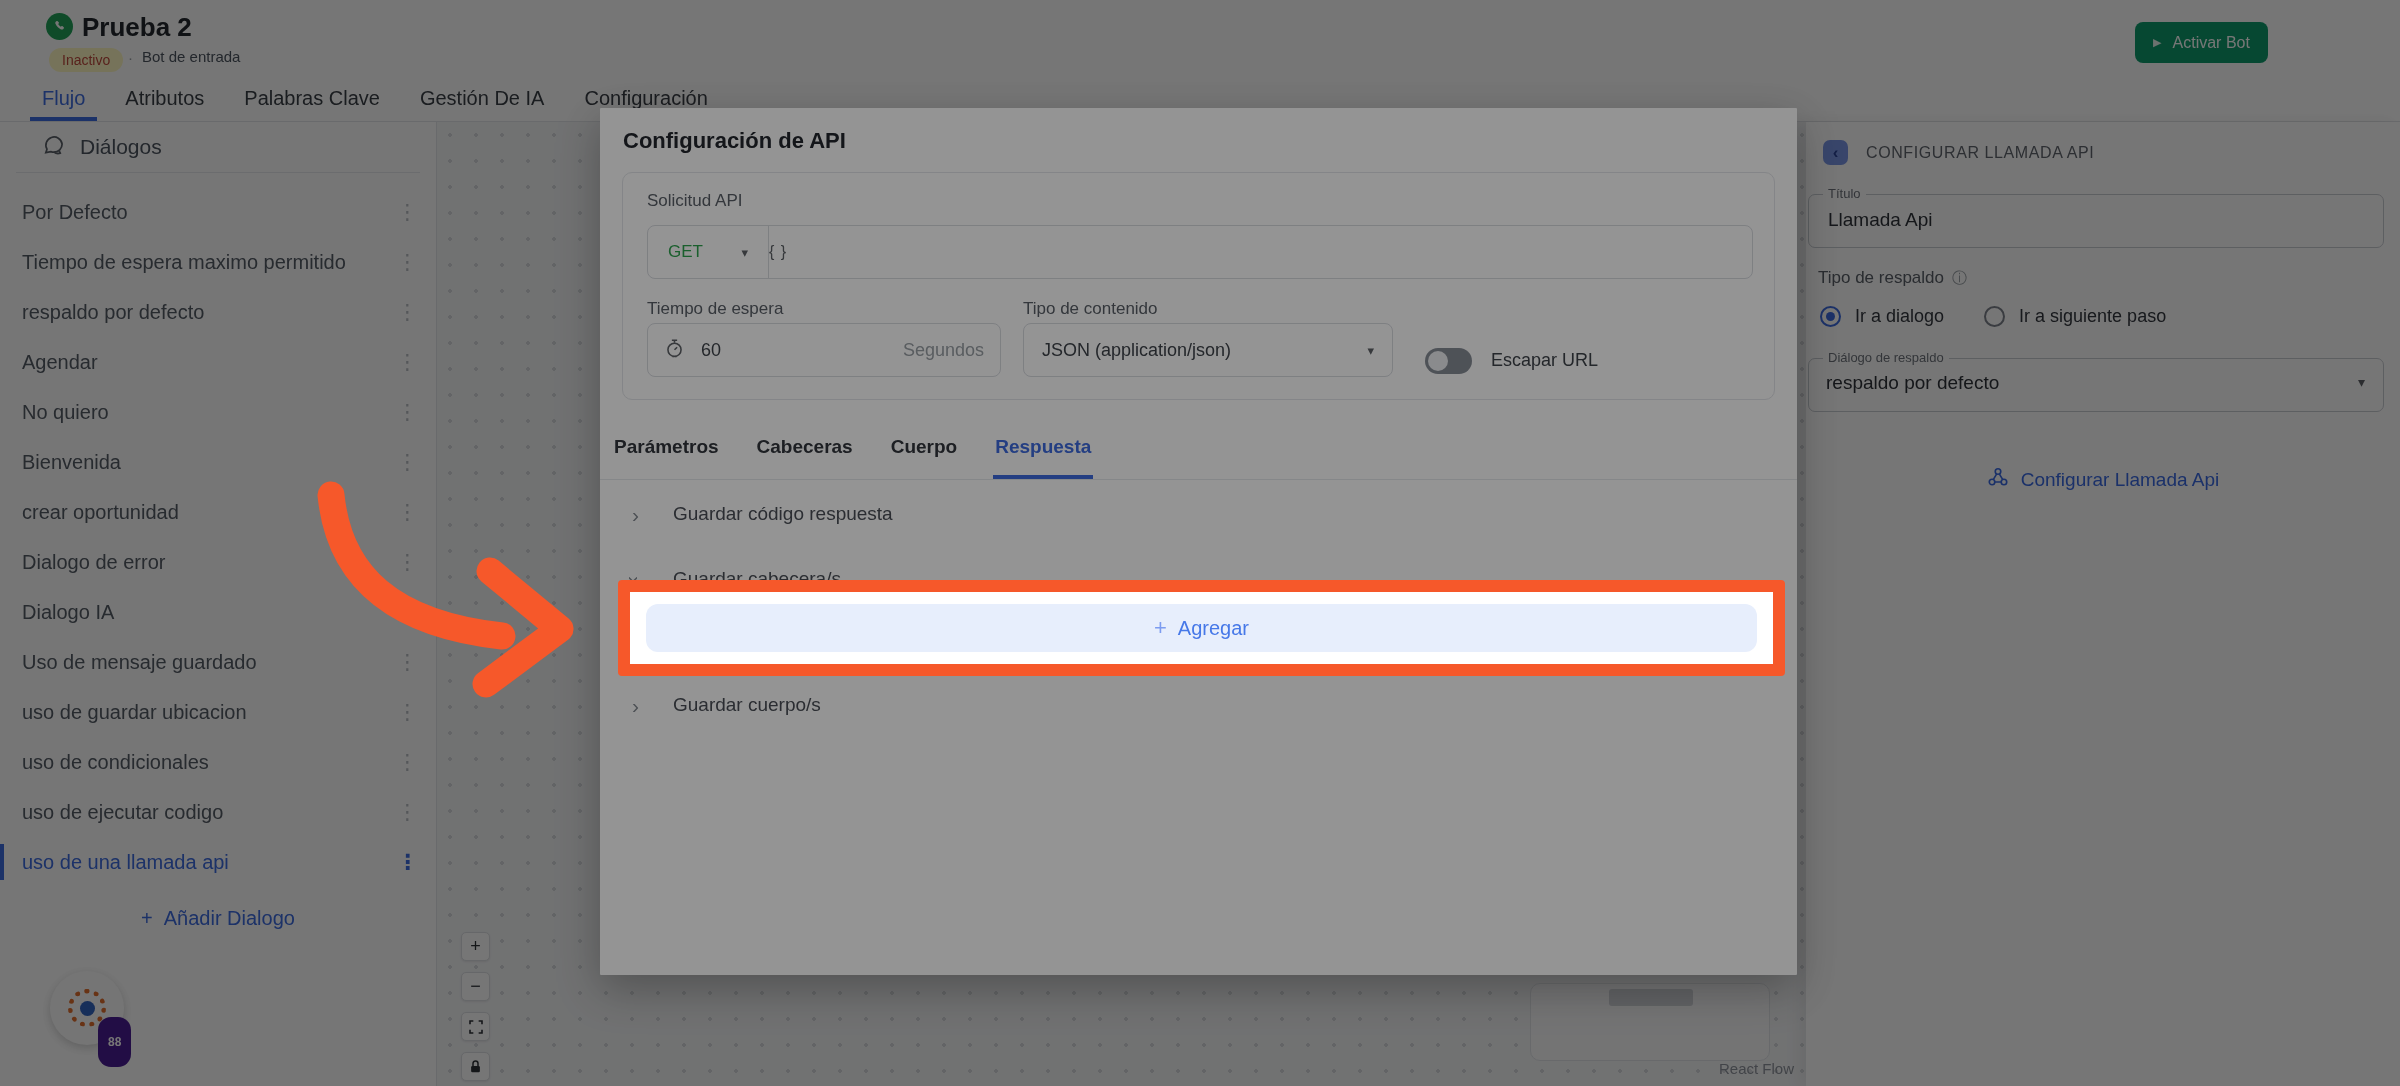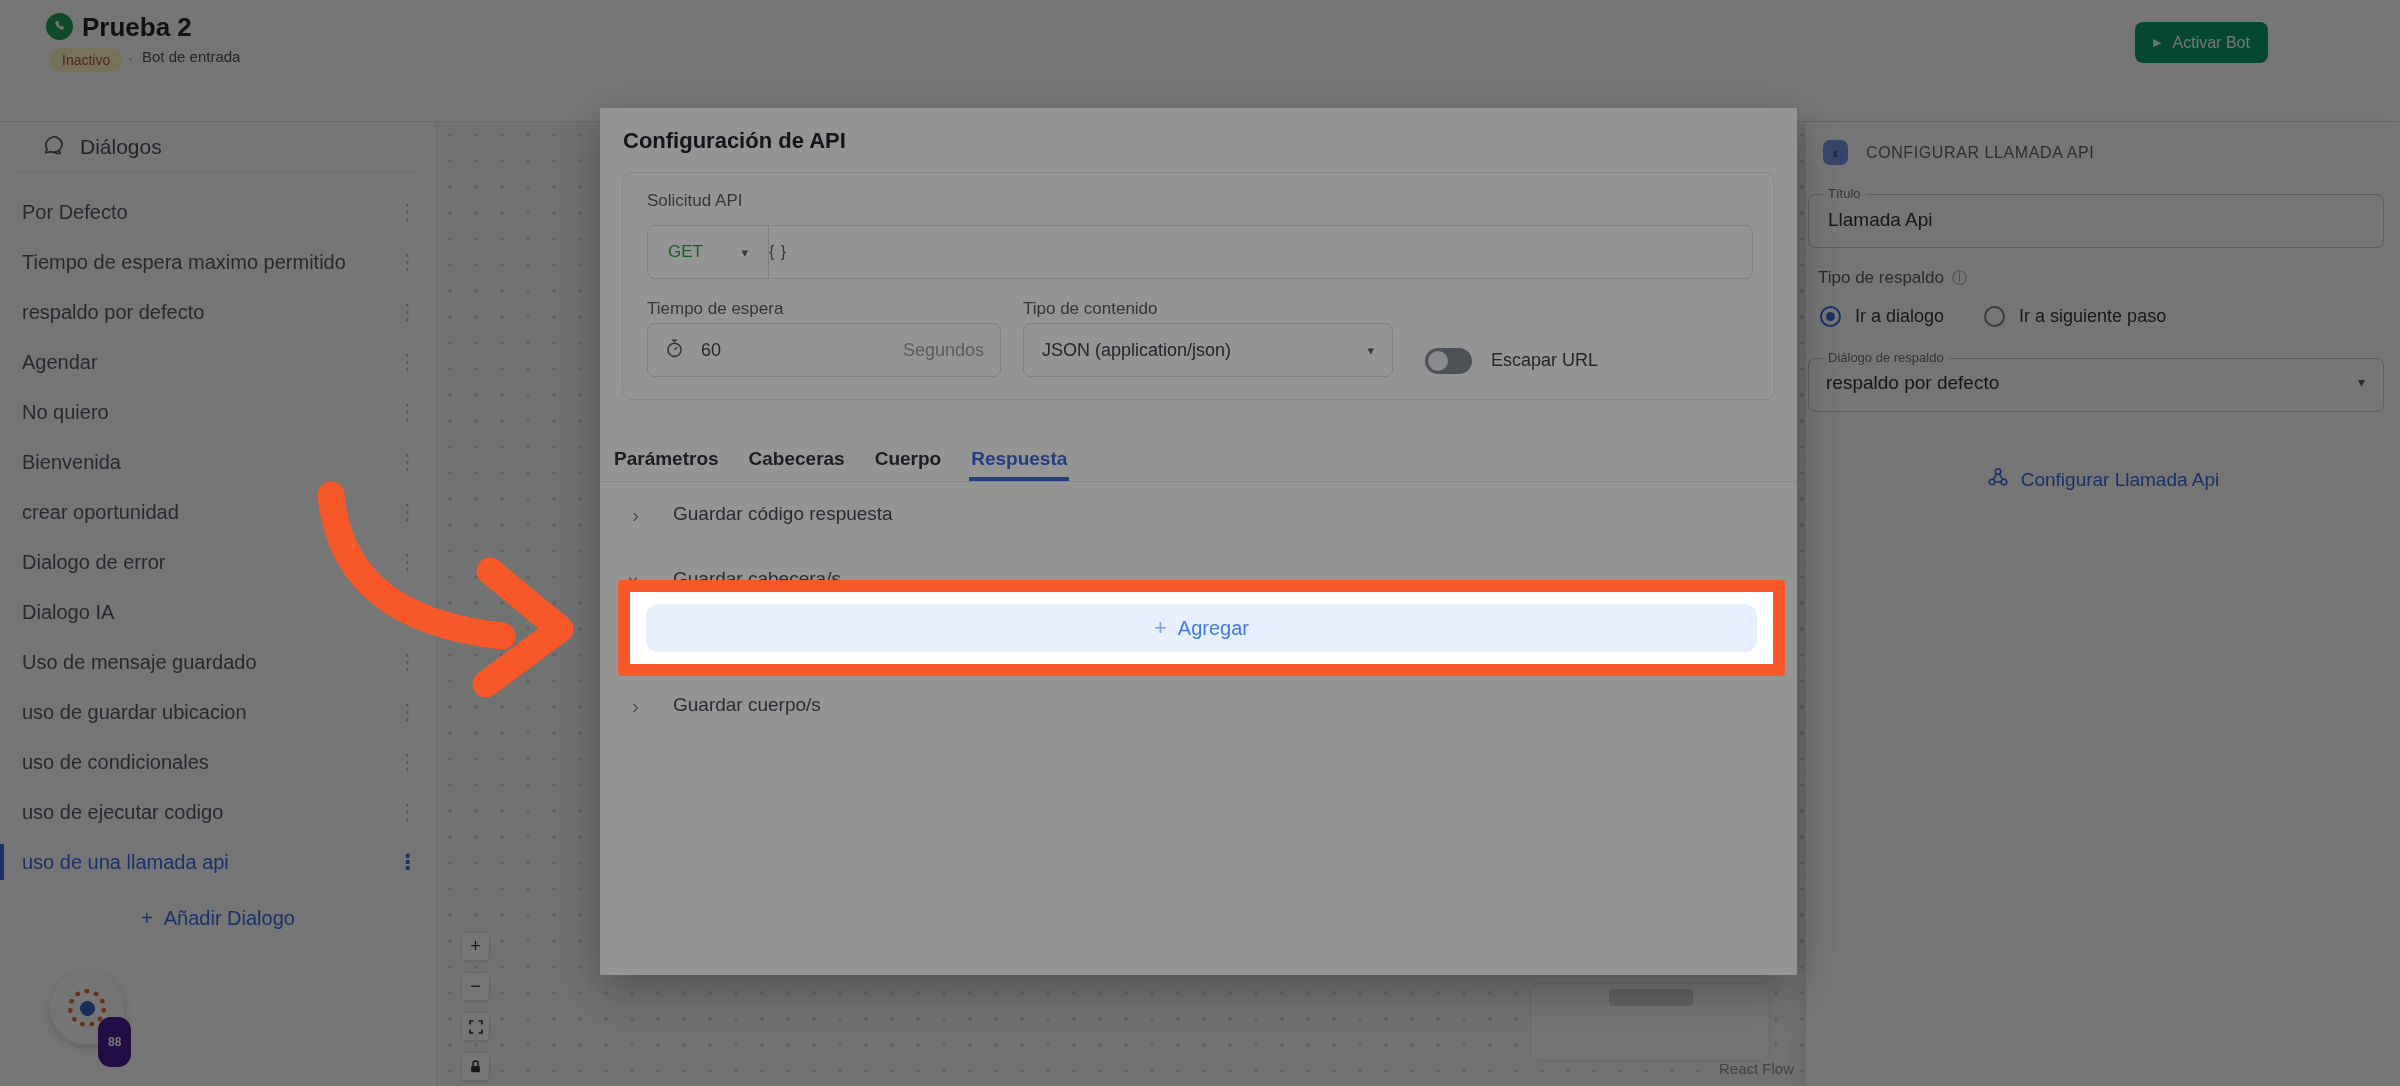--- a/index.html
+++ b/index.html
@@ -56,23 +56,23 @@
   .url-input{flex:1;border:0;outline:0;background:transparent;padding:0 18px;font-size:18px;color:#3f444b;}
   .braces-btn{padding-right:18px;font-size:16px;color:#5f6368;letter-spacing:1px;cursor:pointer;}
   .fld-label{position:absolute;font-size:17px;color:#5a6068;}
   .timeout-box{position:absolute;left:24px;top:150px;width:354px;height:54px;border:1px solid #d9dce1;border-radius:8px;display:flex;align-items:center;padding:0 16px;gap:14px;}
   .timeout-input{width:80px;border:0;outline:0;background:transparent;font-size:18px;color:#3f444b;}
   .timeout-unit{margin-left:auto;color:#9aa0a6;font-size:18px;}
   .ct-select{position:absolute;left:400px;top:150px;width:370px;height:54px;border:1px solid #d9dce1;border-radius:8px;display:flex;align-items:center;justify-content:space-between;padding:0 18px;font-size:18px;color:#3f444b;cursor:pointer;}
   .toggle{position:absolute;left:802px;top:175px;width:47px;height:26px;border-radius:13px;background:#878d97;cursor:pointer;}
   .toggle-thumb{position:absolute;left:3px;top:3px;width:20px;height:20px;border-radius:50%;background:#eef0f3;}
   .escape-label{position:absolute;left:868px;top:177px;font-size:18px;color:#3f444b;}
-  .modal-tabs{position:absolute;left:0;top:320px;width:100%;padding-left:12px;display:flex;gap:26px;border-bottom:1px solid #e6e8ec;margin-top:12px;}
+  .modal-tabs{position:absolute;left:0;top:320px;width:100%;padding-left:12px;display:flex;gap:34px;border-bottom:1px solid #e6e8ec;}
   .m-tab{padding:8px 2px 11px;font-size:19px;font-weight:bold;color:#32363d;cursor:pointer;}
-  .m-tab.active{color:#3e6ce0;border-bottom:4px solid #3e6ce0;padding-bottom:7px;}
+  .m-tab.active{color:#3e6ce0;border-bottom:4px solid #3e6ce0;padding-bottom:17px;}
   .acc-row{position:absolute;left:32px;display:flex;align-items:center;gap:34px;cursor:pointer;}
   .acc-chevron{color:#868c94;font-size:21px;line-height:1;}
   .acc-chevron.down{transform:rotate(90deg);}
   .acc-label{font-size:19px;color:#4a4f57;}
 
   
   .panel{position:absolute;left:1806px;top:122px;width:594px;height:964px;background:#fff;box-shadow:-8px 0 14px rgba(0,0,0,.06);z-index:2;}
   .panel-head{position:absolute;left:17px;top:18px;display:flex;align-items:center;gap:18px;}
   .back-icon{width:25px;height:25px;border-radius:7px;background:#7b97e6;color:#2c4496;display:flex;align-items:center;justify-content:center;font-size:17px;font-weight:bold;cursor:pointer;}
   .panel-title{font-size:16px;color:#62676f;letter-spacing:.6px;}
@@ -109,20 +109,27 @@
         </svg>
     </div>
     <div class="app-title">Prueba 2</div>
     <div class="status-badge">Inactivo</div>
     <div class="crumb-sep">·</div>
     <div class="breadcrumb">Bot de entrada</div>
     <div class="activate-btn">
       <span class="play-ic">▶</span>
       <span>Activar Bot</span>
     </div>
+    <div class="nav-tabs">
+      <div class="nav-tab active">Flujo</div>
+      <div class="nav-tab">Atributos</div>
+      <div class="nav-tab">Palabras Clave</div>
+      <div class="nav-tab">Gestión De IA</div>
+      <div class="nav-tab">Configuración</div>
+    </div>
   </div>
 
   <div class="sidebar">
     <div class="sb-head">
       <span>
         <svg width="23" height="23" viewBox="0 0 24 24" fill="none" stroke="#5a6068" stroke-width="1.8">
             <path d="M21 11.5a8.5 8.5 0 0 1-8.5 8.5c-1.2 0-2.3-.2-3.3-.6L4 20.5l1.2-3.6A8.5 8.5 0 1 1 21 11.5z"></path>
             <path d="M12.5 20c2 1.5 4.5 1.7 6.5 1l-1-2"></path>
           </svg>
       </span>

